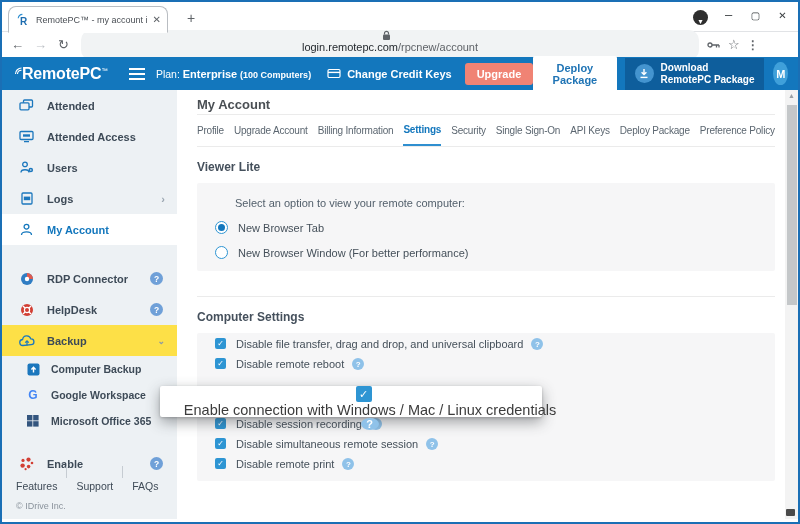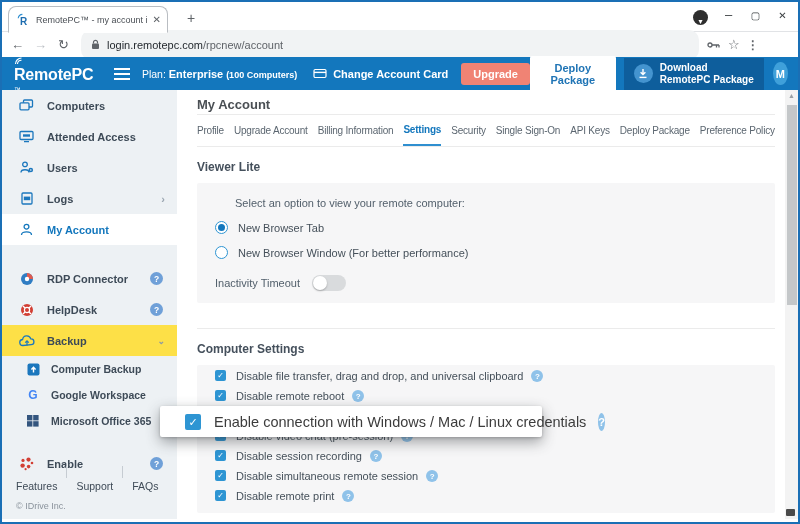--- a/index.html
+++ b/index.html
@@ -29,34 +29,34 @@
   .wc.cls::after { content:"✕"; font-size:10px; }
 
   .urlbar { position:relative; height:25px; background:#fff; display:flex; align-items:center; }
   .nav-ic { font-size:13px; color:#5f6368; width:23px; text-align:center; }
   .nav-ic.back { margin-left:4px; }
   .nav-ic.back::after { content:"←"; }
   .nav-ic.fwd::after { content:"→"; }
   .nav-ic.fwd { color:#bdc1c6; }
   .nav-ic.reload::after { content:"↻"; }
   .omnibox { height:30px; width:618px; margin-left:6px; background:#f1f3f4; border-radius:10px;
-             display:flex; align-items:center; padding:0 10px; }
+             display:flex; align-items:center; padding:0 10px;flex-direction:column; }
   .lock { margin-right:7px; display:flex; }
   .url { font-size:11px; color:#24292e; white-space:nowrap; }
   .url .path { color:#5f6368; }
   .url-actions { display:flex; align-items:center; margin-left:8px; }
   .key-ic { display:flex; margin-right:7px; }
   .star-ic { color:#5f6368; font-size:13px; margin-right:7px; }
   .star-ic::after { content:"☆"; }
   .dots-ic { color:#5f6368; font-size:12px; letter-spacing:0; margin-right:2px; }
   .dots-ic::after { content:"⋮"; font-weight:bold; }
 
   
   .appheader { height:33px; background:#1377bd; display:flex; align-items:center; color:#fff; position:relative; }
-  .logo { margin-left:12px; display:flex; align-items:flex-start;flex-direction:column; }
+  .logo { margin-left:12px; display:flex; align-items:flex-start; }
   .logo-arcs { margin-top:1px; margin-right:-1px; }
   .logo-text { font-size:16px; font-weight:700; letter-spacing:-0.2px; }
   .logo-tm { font-size:6.5px; margin-top:2px; }
   .hamburger { margin-left:21px; width:16px; height:12px; position:relative; }
   .hamburger::before { content:""; position:absolute; left:0; top:0; width:16px; height:2px; background:#fff;
                        box-shadow:0 5px 0 #fff, 0 10px 0 #fff; }
   .plan { margin-left:17px; font-size:10.5px; white-space:nowrap; }
   .plan b { font-size:11px; }
   .plan .plan-detail { font-size:9px; font-weight:700; }
   .ccard { margin-left:16px; display:flex; align-items:center; font-size:11px; font-weight:700; white-space:nowrap; }
@@ -127,23 +127,23 @@
   .cs-row { height:20px; display:flex; align-items:flex-start; }
   .checkbox { width:11px; height:11px; border-radius:2px; background:#2e95d3; color:#fff; font-size:8px;
               line-height:11px; text-align:center; flex:0 0 11px; }
   .checkbox::after { content:"✓"; }
   .cs-label { margin-left:10px; font-size:11px; color:#45505a; white-space:nowrap; }
   .cs-help { width:12px; height:12px; border-radius:50%; background:#8fc2e9; color:#fff; font-size:8px;
              font-weight:700; display:flex; align-items:center; justify-content:center; margin-left:8px; }
   .cs-help::after { content:"?"; }
 
   
-  .hl-card { position:absolute; left:158px; top:316px; width:382px; height:31px; background:#fff;
+  .hl-card { position:absolute; left:158px; top:296px; width:382px; height:31px; background:#fff;
              border-radius:2px; box-shadow:0 5px 14px rgba(50,55,60,.45), 0 1px 3px rgba(0,0,0,.2);
-             display:flex; align-items:center; padding-left:25px; z-index:10; }
+             display:flex; align-items:center; padding-left:25px; z-index:10;flex-direction:column; }
   .hl-card .checkbox { width:16px; height:16px; font-size:11px; line-height:16px; flex:0 0 16px; }
   .hl-label { margin-left:13px; font-size:14.5px; color:#3c3c3c; white-space:nowrap; }
   .hl-help { width:18px; height:18px; border-radius:50%; background:#8fc2e9; color:#fff; font-size:11px;
              font-weight:700; display:flex; align-items:center; justify-content:center; margin-left:12px; }
   .hl-help::after { content:"?"; }
 
   
   .page-scrollbar { position:absolute; right:0; top:0; bottom:0; width:13px; background:#f3f3f3; }
   .ps-arrow { height:12px; text-align:center; color:#9aa0a6; font-size:7px; line-height:12px; }
   .ps-arrow::after { content:"▲"; }
@@ -214,21 +214,21 @@
     <div class="plan">
       <span>Plan:</span>
       <b>Enterprise</b>
       <span class="plan-detail">(100 Computers)</span>
     </div>
     <div class="ccard">
       <svg width="14" height="11" viewBox="0 0 14 11">
         <rect x="1" y="1.5" width="12" height="8" rx="1.2" fill="none" stroke="#fff" stroke-width="1.2"></rect>
         <line x1="1" y1="4.4" x2="13" y2="4.4" stroke="#fff" stroke-width="1.4"></line>
       </svg>
-      <span>Change Account Card</span>
+      <span>Change Credit Keys</span>
     </div>
     <button class="btn-upgrade">Upgrade</button>
     <div class="hd-spacer"></div>
     <button class="btn-deploy">Deploy Package</button>
     <div class="dl-block">
       <span class="dl-circle">
         <svg width="10" height="11" viewBox="0 0 10 11">
           <path d="M5,1 V6.2 M2.6,4.2 L5,6.6 L7.4,4.2" fill="none" stroke="#fff" stroke-width="1.4"></path>
           <line x1="1.5" y1="9.4" x2="8.5" y2="9.4" stroke="#fff" stroke-width="1.4"></line>
         </svg>
@@ -243,21 +243,21 @@
 
   <div class="appbody">
     <aside class="sidebar">
       <div class="sb-item">
         <span class="sb-ic">
           <svg width="15" height="13" viewBox="0 0 15 13">
             <rect x="4.5" y="1" width="9" height="7" rx="1" fill="#edf1f4" stroke="#1b77bd" stroke-width="1.3"></rect>
             <rect x="1" y="3.8" width="9" height="7" rx="1" fill="#edf1f4" stroke="#1b77bd" stroke-width="1.3"></rect>
           </svg>
         </span>
-        <span class="sb-label">Computers</span>
+        <span class="sb-label">Attended</span>
       </div>
       <div class="sb-item">
         <span class="sb-ic">
           <svg width="15" height="13" viewBox="0 0 15 13">
             <rect x="1" y="1.5" width="13" height="8" rx="1" fill="none" stroke="#1b77bd" stroke-width="1.3"></rect>
             <line x1="4" y1="5.5" x2="11" y2="5.5" stroke="#1b77bd" stroke-width="2.4"></line>
             <line x1="5" y1="11.6" x2="10" y2="11.6" stroke="#1b77bd" stroke-width="1.3"></line>
           </svg>
         </span>
         <span class="sb-label">Attended Access</span>
@@ -398,26 +398,20 @@
       <div class="gray-box">
         <div class="vl-prompt">Select an option to view your remote computer:</div>
         <div class="radio-row">
           <span class="radio checked"></span>
           <span class="radio-label">New Browser Tab</span>
         </div>
         <div class="radio-row">
           <span class="radio"></span>
           <span class="radio-label">New Browser Window (For better performance)</span>
         </div>
-        <div class="toggle-row">
-          <span class="toggle-label">Inactivity Timeout</span>
-          <span class="toggle">
-              <span class="knob"></span>
-            </span>
-        </div>
       </div>
 
       <div class="divider"></div>
       <div class="sec-heading">Computer Settings</div>
       <div class="cs-box">
         <div class="cs-row">
           <span class="checkbox"></span>
           <span class="cs-label">Disable file transfer, drag and drop, and universal clipboard</span>
           <span class="cs-help"></span>
         </div>

